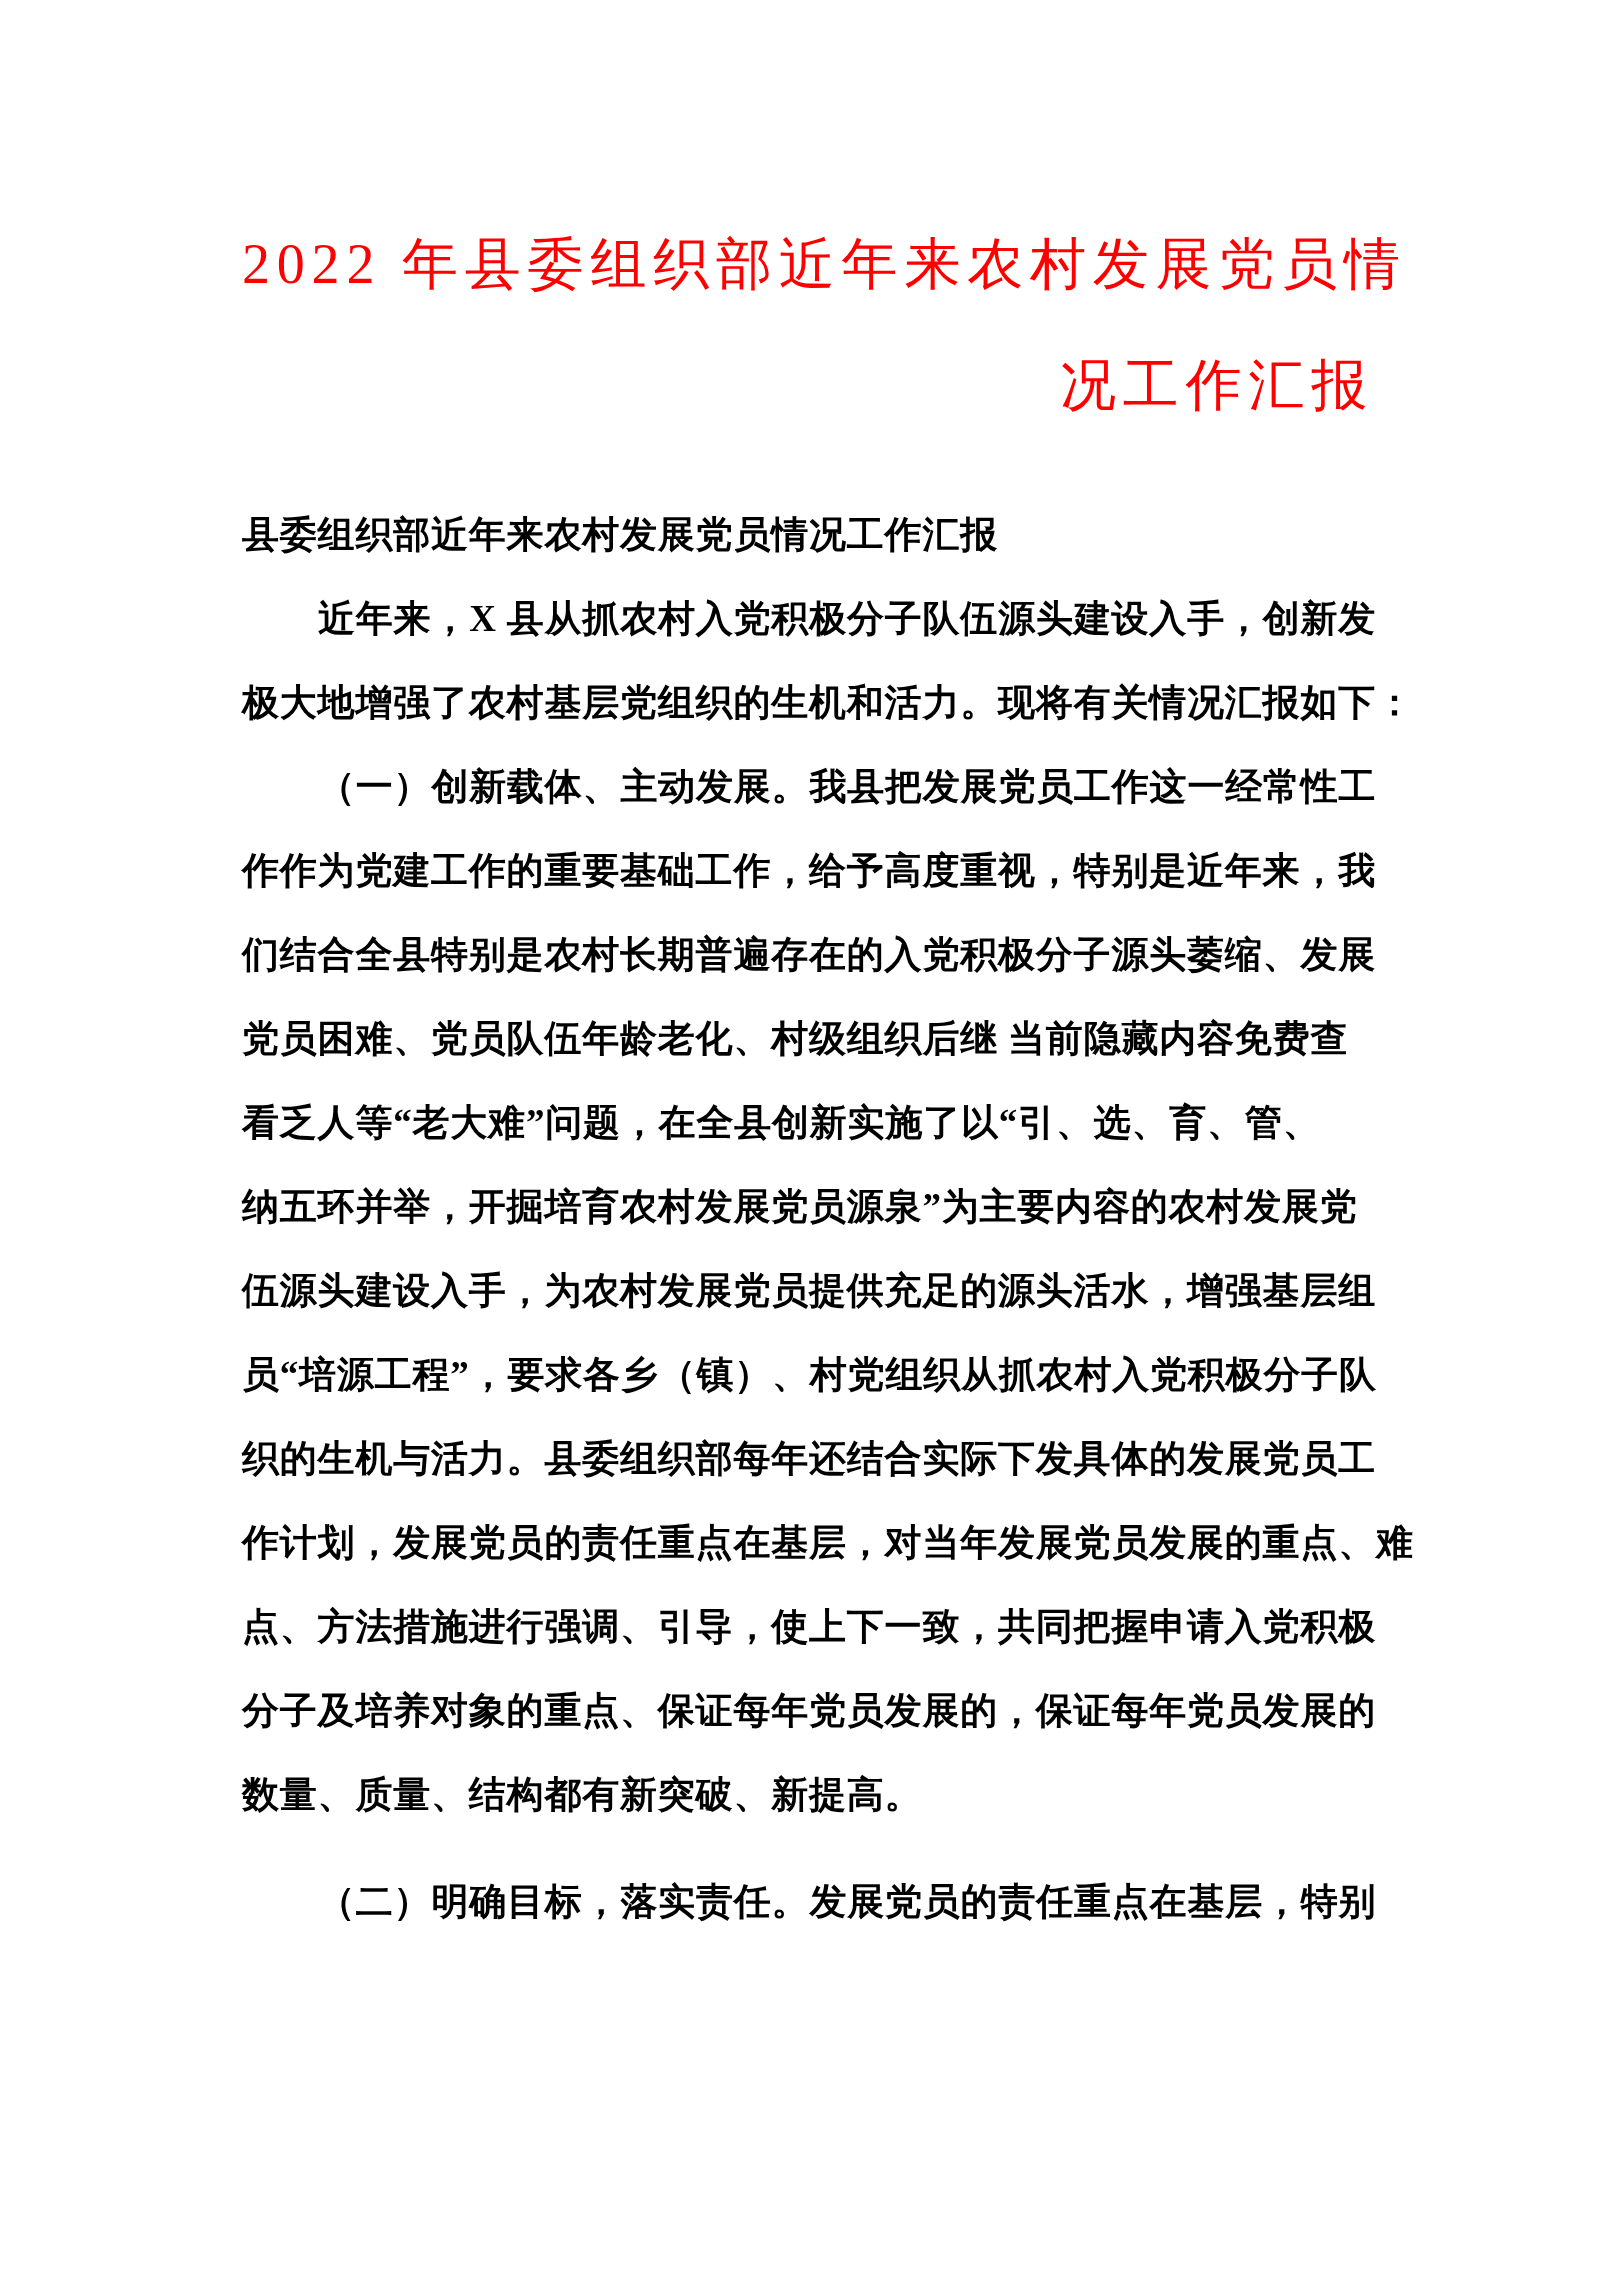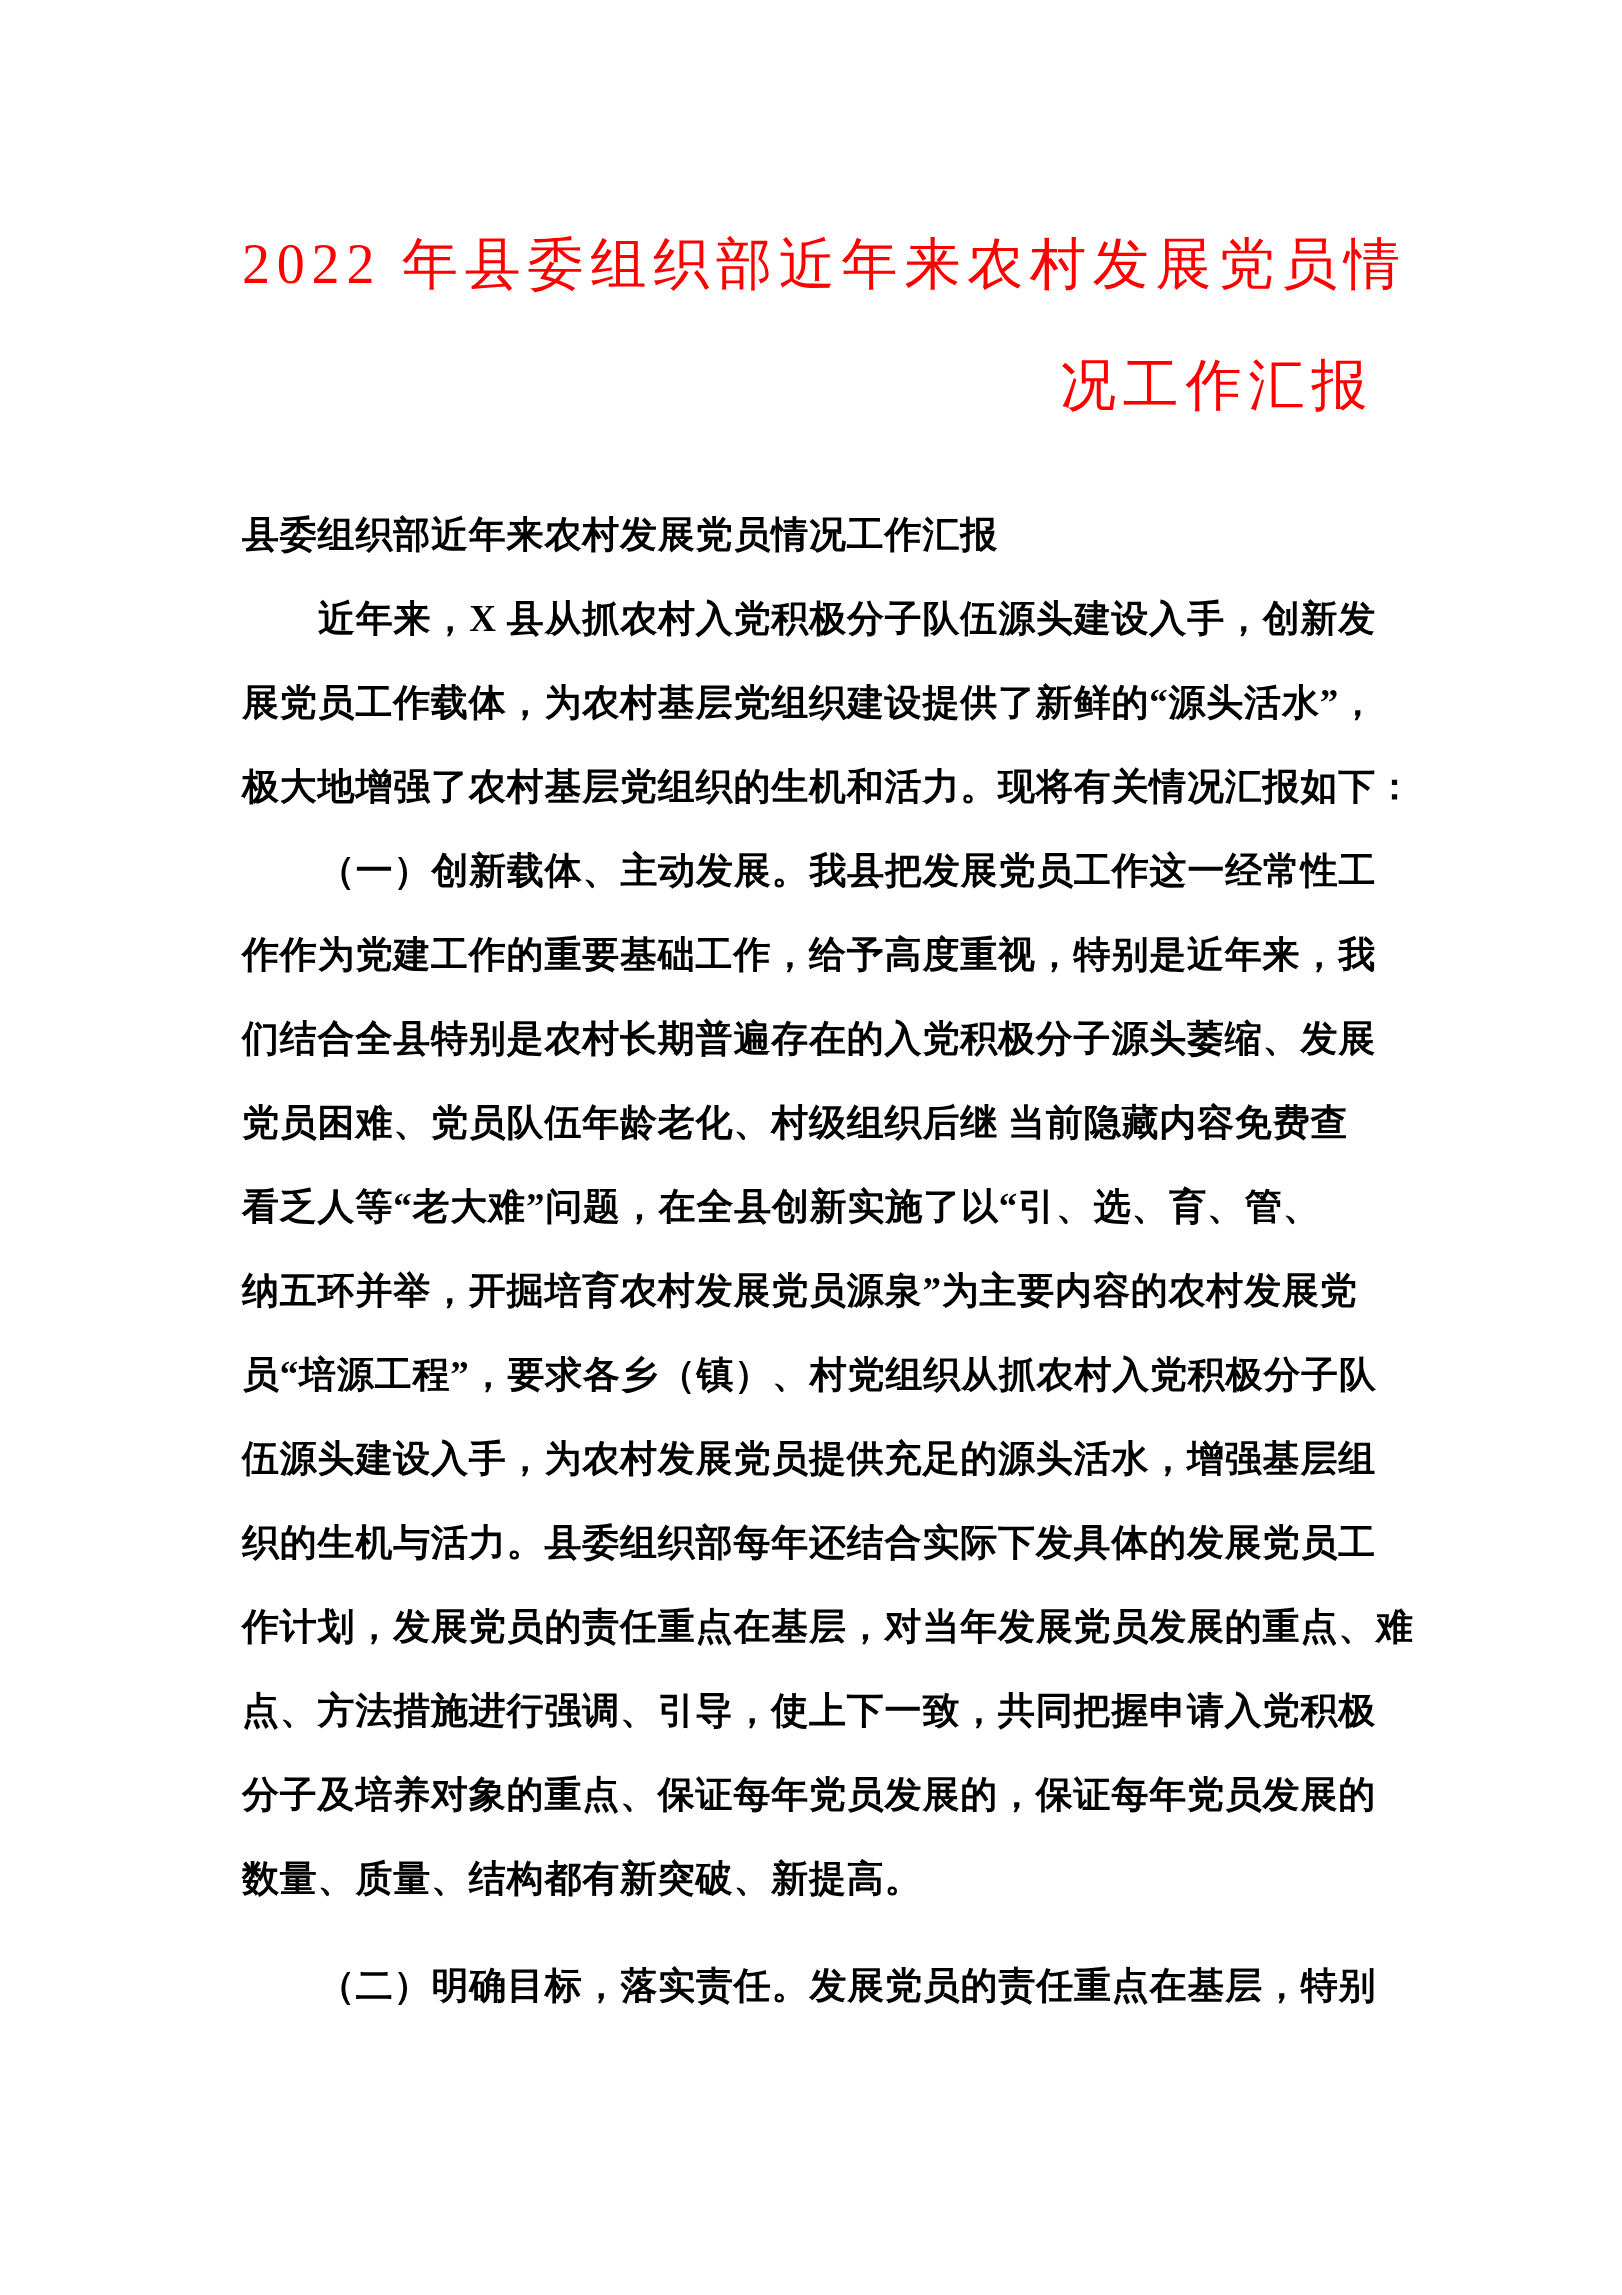--- a/index.html
+++ b/index.html
@@ -57,30 +57,29 @@
   <div class="content">
 
     <div class="title" style="color: rgb(255, 0, 0);">
       <div>2022 年县委组织部近年来农村发展党员情</div>
       <div>况工作汇报</div>
     </div>
 
     <div class="body-text" style="color: rgb(0, 0, 0);">
       <div class="body-line">县委组织部近年来农村发展党员情况工作汇报</div>
       <div class="body-line indent">近年来，X 县从抓农村入党积极分子队伍源头建设入手，创新发</div>
-      <div class="body-line">展党员工作载体，为农村基层党组织建设提供了新鲜的“源头活水”，</div>
       <div class="body-line">极大地增强了农村基层党组织的生机和活力。现将有关情况汇报如下：</div>
       <div class="body-line indent">（一）创新载体、主动发展。我县把发展党员工作这一经常性工</div>
       <div class="body-line">作作为党建工作的重要基础工作，给予高度重视，特别是近年来，我</div>
       <div class="body-line">们结合全县特别是农村长期普遍存在的入党积极分子源头萎缩、发展</div>
       <div class="body-line">党员困难、党员队伍年龄老化、村级组织后继 当前隐藏内容免费查</div>
       <div class="body-line">看乏人等“老大难”问题，在全县创新实施了以“引、选、育、管、</div>
       <div class="body-line">纳五环并举，开掘培育农村发展党员源泉”为主要内容的农村发展党</div>
+      <div class="body-line">伍源头建设入手，为农村发展党员提供充足的源头活水，增强基层组</div>
       <div class="body-line">员“培源工程”，要求各乡（镇）、村党组织从抓农村入党积极分子队</div>
-      <div class="body-line">伍源头建设入手，为农村发展党员提供充足的源头活水，增强基层组</div>
       <div class="body-line">织的生机与活力。县委组织部每年还结合实际下发具体的发展党员工</div>
       <div class="body-line">作计划，发展党员的责任重点在基层，对当年发展党员发展的重点、难</div>
       <div class="body-line">点、方法措施进行强调、引导，使上下一致，共同把握申请入党积极</div>
       <div class="body-line">分子及培养对象的重点、保证每年党员发展的，保证每年党员发展的</div>
       <div class="body-line">数量、质量、结构都有新突破、新提高。</div>
       <div class="body-line indent para-gap">（二）明确目标，落实责任。发展党员的责任重点在基层，特别</div>
     </div>
 
   </div>
 </div>

